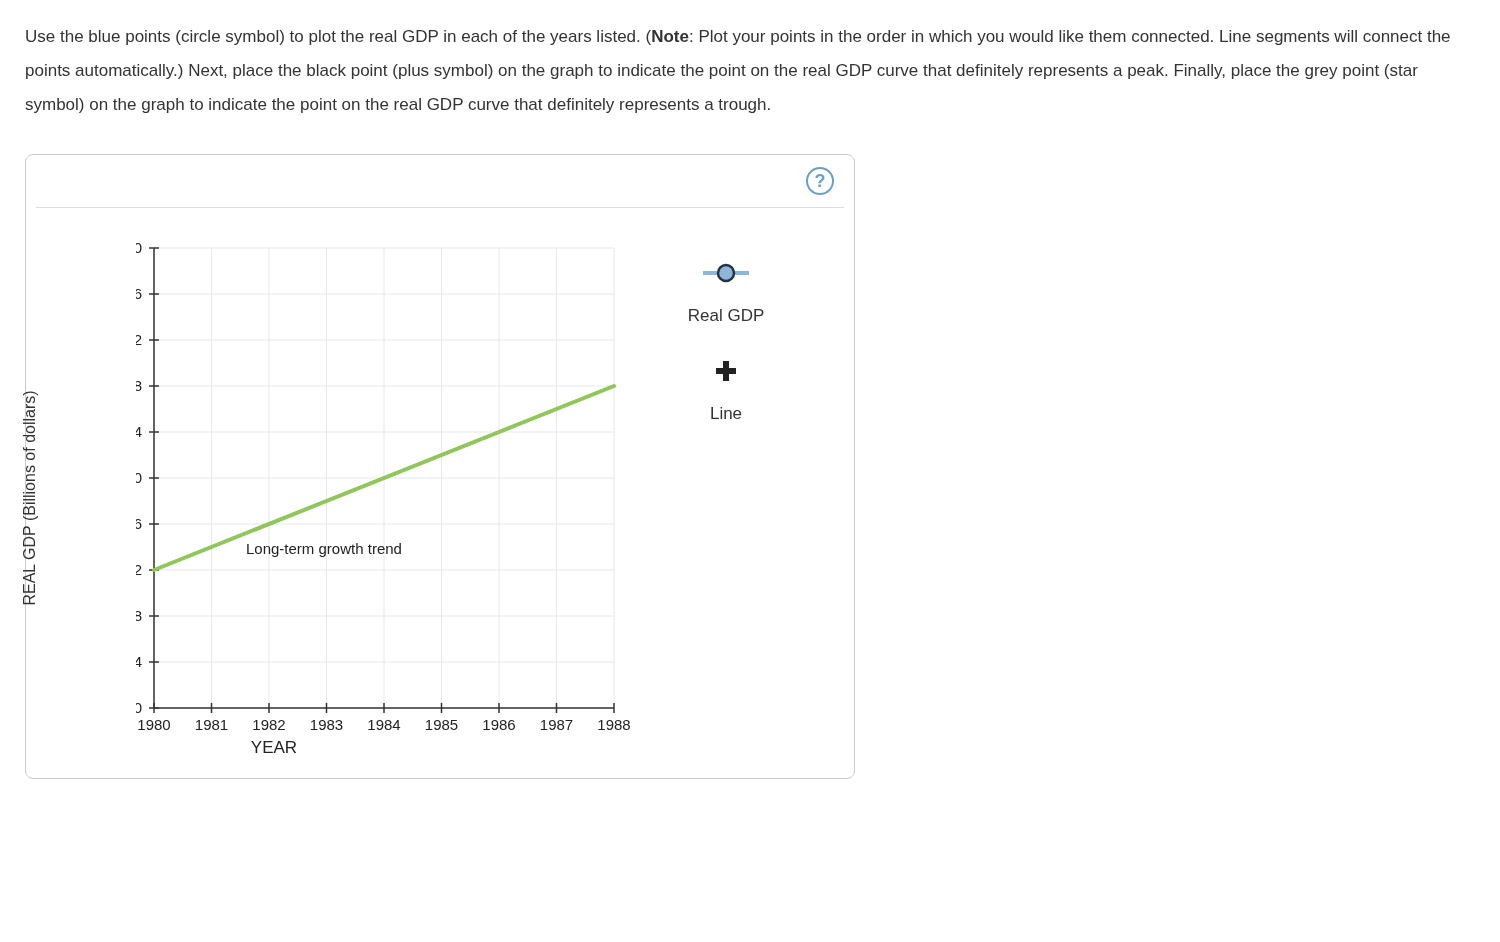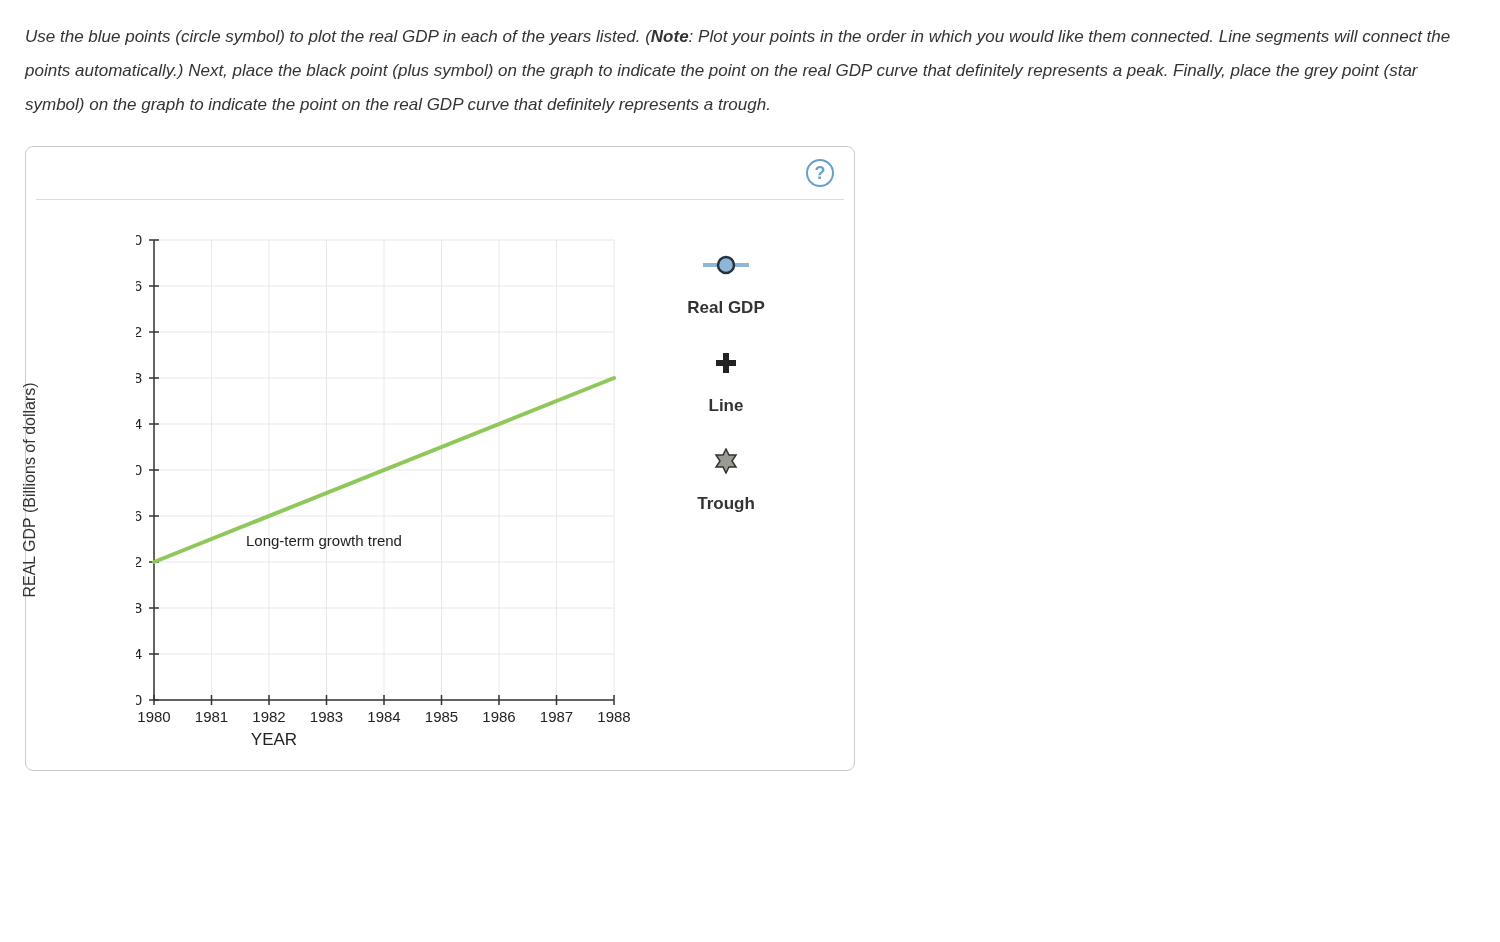--- a/index.html
+++ b/index.html
@@ -5,25 +5,24 @@
   * { box-sizing: border-box; }
   body {
     margin: 0;
     padding: 20px 25px;
     font-family: Verdana, Geneva, sans-serif;
     background: #fff;
     color: #333;
     width: 1500px;
   }
   .instructions {
-    font-style: italic;
     font-size: 17px;
     line-height: 2;
     color: #333;
-    margin-bottom: 24px;
+    margin-bottom: 32px;
     max-width: 1450px;
   }
   .instructions b { font-weight: bold; }
   .chart-container {
     border: 1px solid #ccc;
     border-radius: 8px;
     width: 830px;
     padding: 10px 10px 0 10px;
     position: relative;
     background: #fff;
@@ -74,21 +73,20 @@
     padding-left: 40px;
     font-size: 17px;
   }
   .legend-item {
     display: flex;
     flex-direction: column;
     align-items: center;
     margin-bottom: 30px;
     width: 100px;
     cursor: move;
-    font-weight: bold;
   }
   .legend-icon {
     height: 30px;
     display: flex;
     align-items: center;
     justify-content: center;
   }
   .legend-label {
     margin-top: 18px;
   }
@@ -194,23 +192,15 @@
       <div class="legend-item">
         <div class="legend-icon">
           <svg width="24" height="24">
             <rect x="9" y="2" width="6" height="20" fill="#222"></rect>
             <rect x="2" y="9" width="20" height="6" fill="#222"></rect>
           </svg>
         </div>
         <div class="legend-label">Line</div>
       </div>
 
-      <div class="legend-item">
-        <div class="legend-icon">
-          <svg width="26" height="26">
-            <polygon points="13,1 16,7 23,7 19,13 23,19 16,19 13,25 10,19 3,19 7,13 3,7 10,7" fill="#9a9a92" stroke="#333" stroke-width="1.5"></polygon>
-          </svg>
-        </div>
-        <div class="legend-label">Trough</div>
-      </div>
     </div>
   </div>
 </div>
 
 </body></html>

